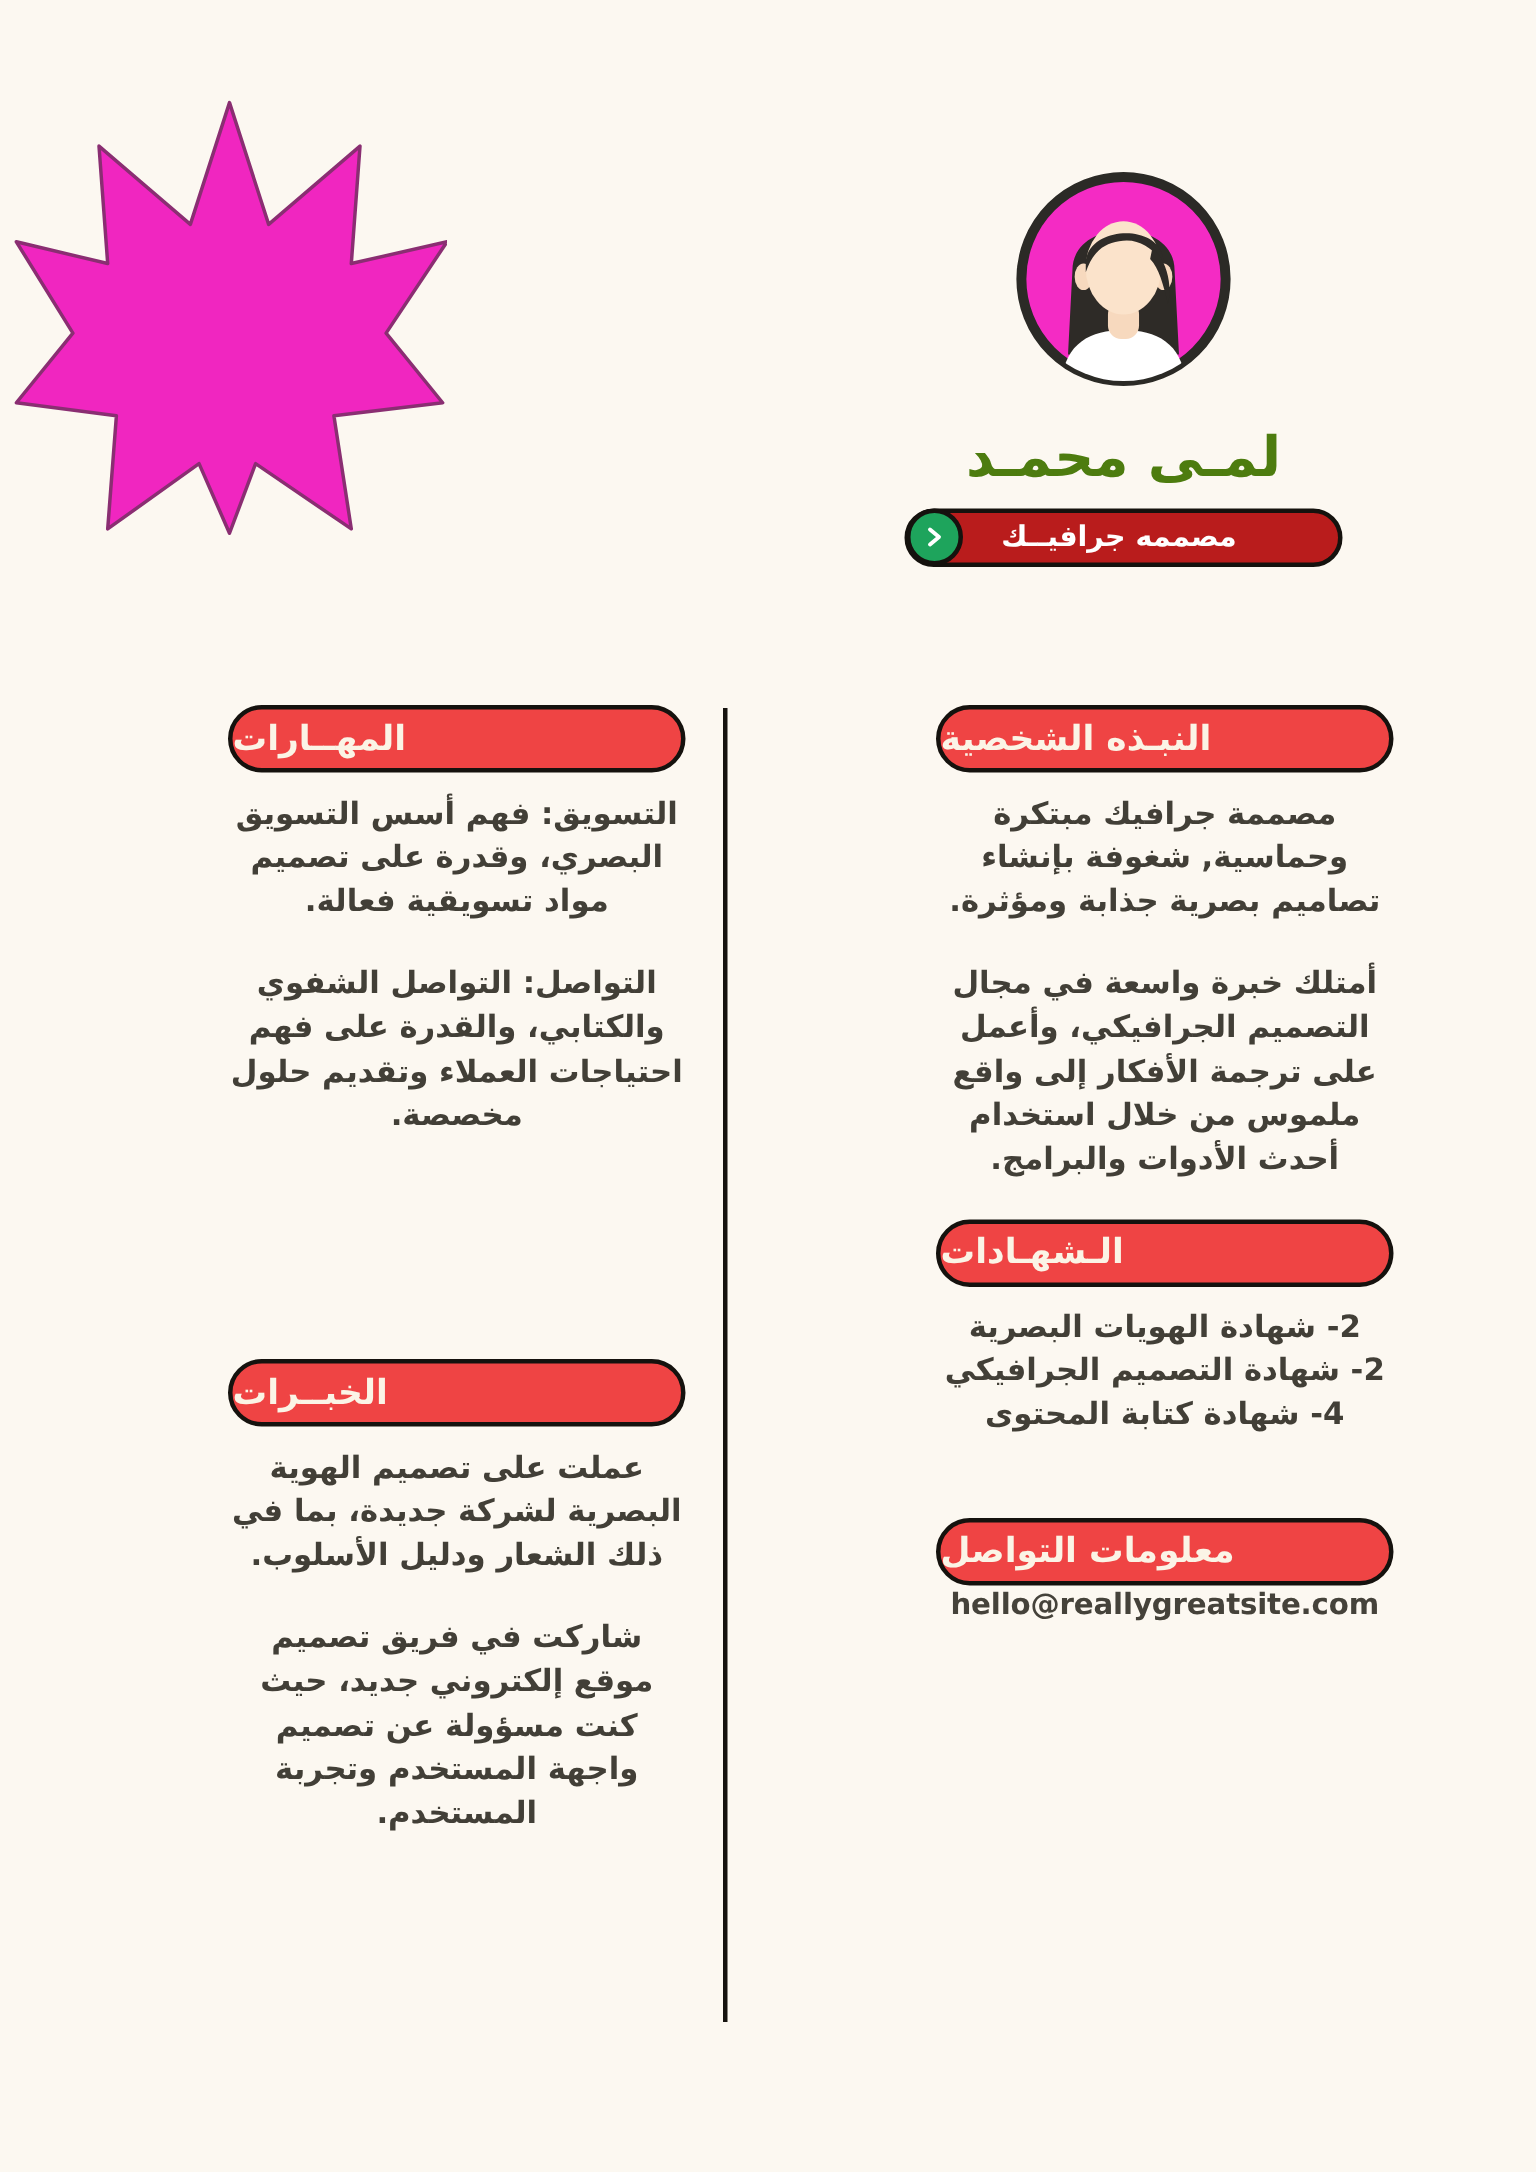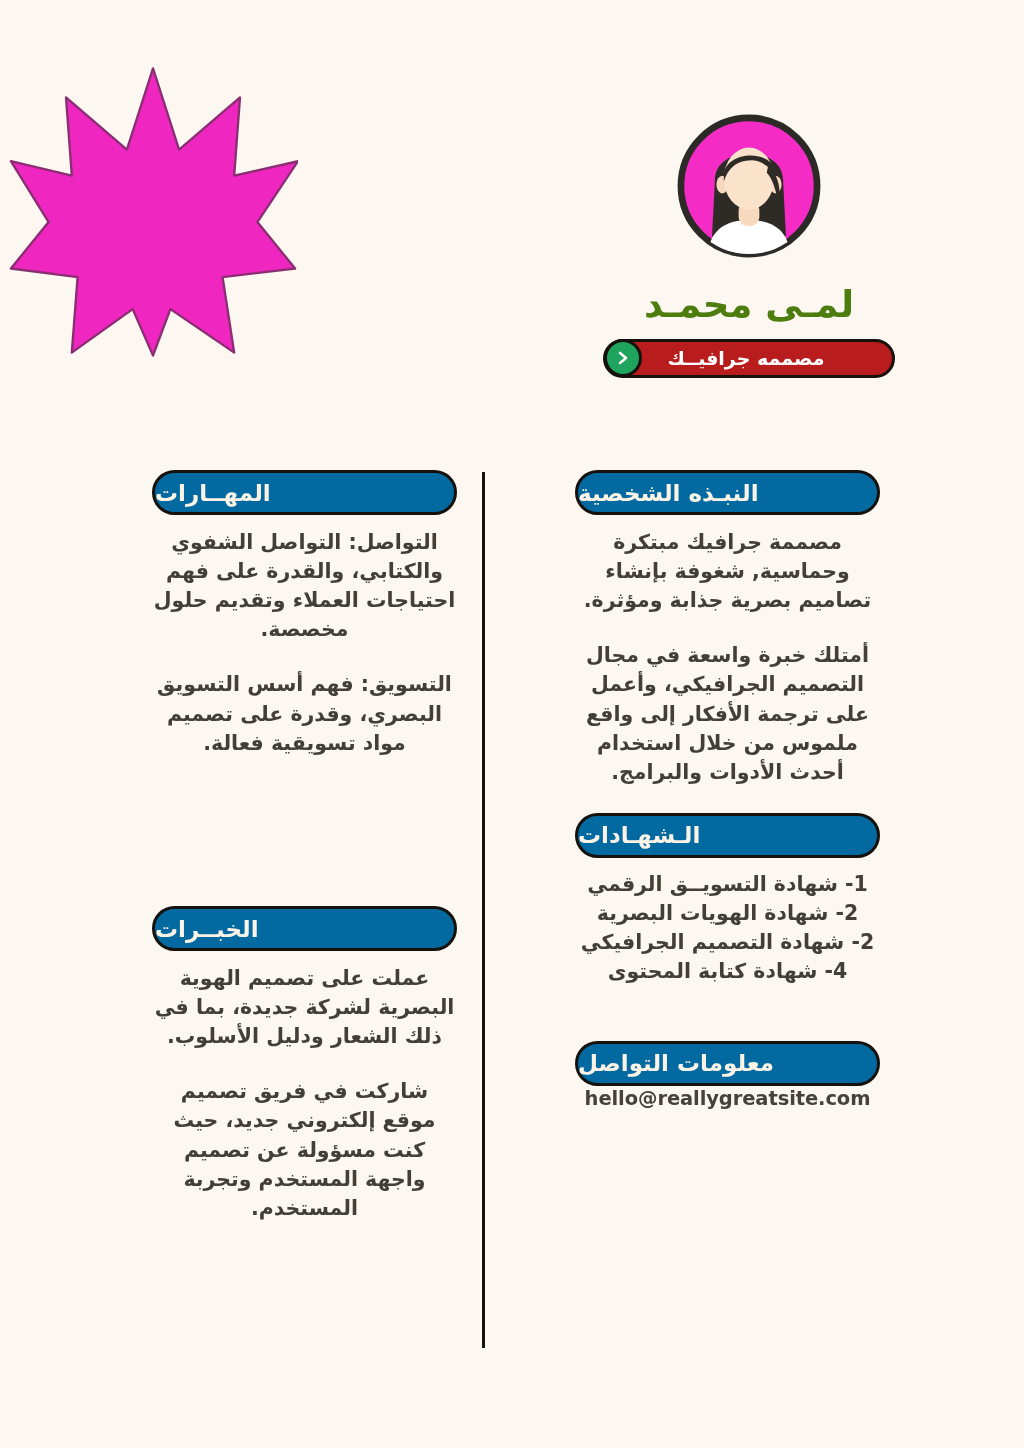--- a/index.html
+++ b/index.html
@@ -103,27 +103,27 @@
     height: 876px;
     background: #16130F;
   }
 
   .col {
     position: absolute;
     top: 470px;
     width: 305px;
   }
   .col-left  { left: 152px;  }
-  .col-right { left: 575px;  }
+  .col-right { left: 624px;  }
 
   .section { position: relative; }
 
   .sec-head {
     height: 45px;
-    background: #0369a1;
+    background: #ef4444;
     border: 3px solid #15120E;
     border-radius: 24px;
     display: flex;
     align-items: center;
     justify-content: flex-end;
     padding-right: 22px;
     box-sizing: border-box;
     position: relative;
     z-index: 5;
   }
@@ -239,22 +239,22 @@
 
 <div class="divider"></div>
 
 <div class="col col-left">
 
   <div class="section">
     <div class="sec-head">
       <span class="sec-head-text">المهــارات</span>
     </div>
     <div class="body-text skills-body">
+      <p>التسويق:  فهم أسس التسويق البصري، وقدرة على تصميم مواد تسويقية فعالة.</p>
       <p>التواصل:  التواصل الشفوي والكتابي، والقدرة على فهم احتياجات العملاء وتقديم حلول مخصصة.</p>
-      <p>التسويق:  فهم أسس التسويق البصري، وقدرة على تصميم مواد تسويقية فعالة.</p>
     </div>
   </div>
 
   <div class="section">
     <div class="sec-head">
       <span class="sec-head-text">الخبــرات</span>
     </div>
     <div class="body-text">
       <p>عملت على تصميم الهوية البصرية لشركة جديدة، بما في ذلك الشعار ودليل الأسلوب.</p>
       <p>شاركت في فريق تصميم موقع إلكتروني جديد، حيث كنت مسؤولة عن تصميم واجهة المستخدم وتجربة المستخدم.</p>
@@ -275,21 +275,20 @@
     </div>
   </div>
 
   <div class="spacer-cert"></div>
 
   <div class="section">
     <div class="sec-head">
       <span class="sec-head-text">الـشهـادات</span>
     </div>
     <ul class="cert-list">
-      <li>1- شهادة التسويــق الرقمي</li>
       <li>2- شهادة الهويات البصرية</li>
       <li>2- شهادة التصميم الجرافيكي</li>
       <li>4- شهادة كتابة المحتوى</li>
     </ul>
   </div>
 
   <div class="spacer-contact"></div>
 
   <div class="section">
     <div class="sec-head">

